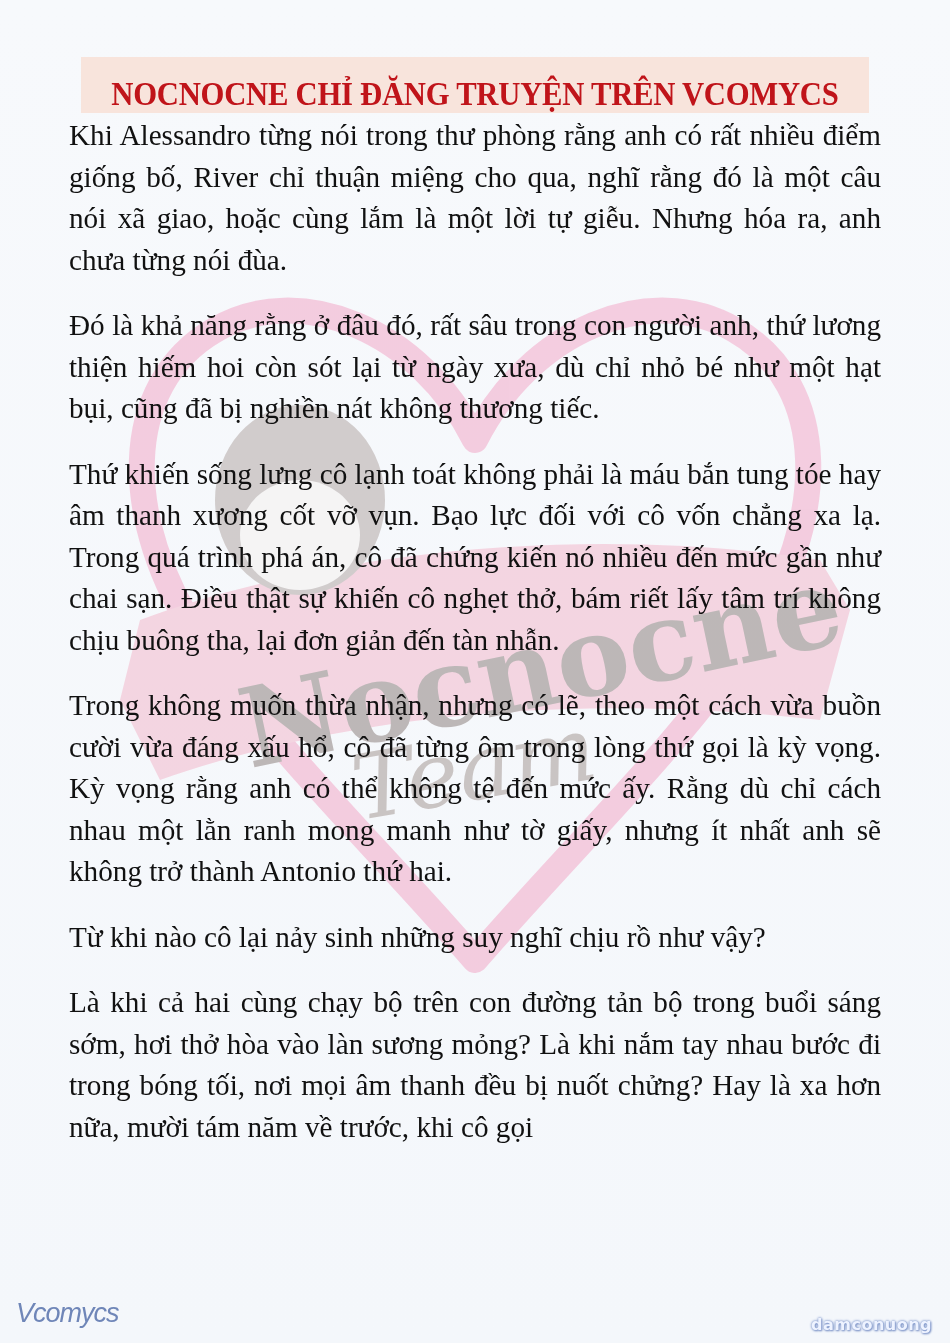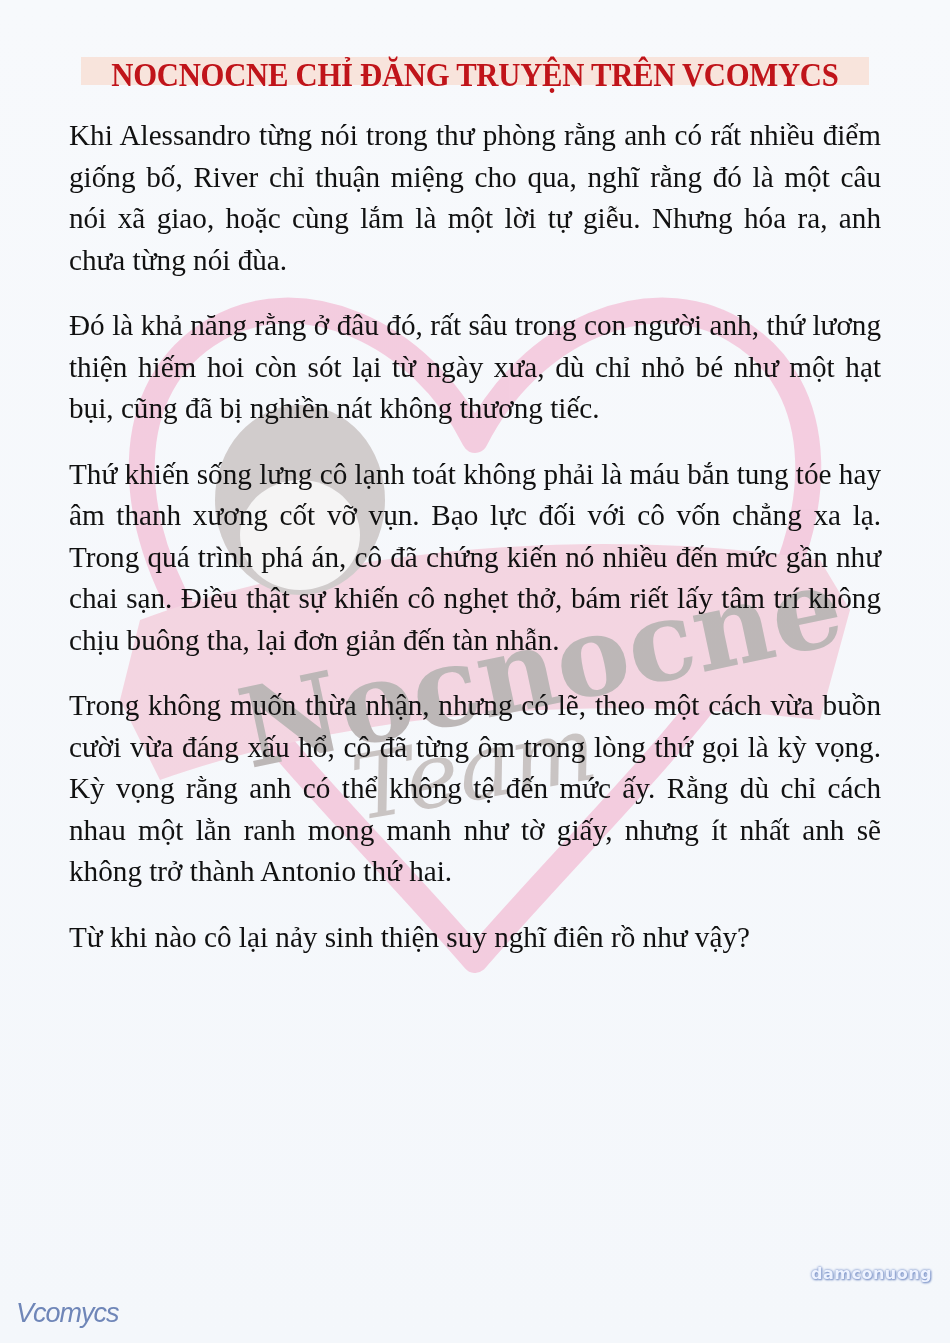--- a/index.html
+++ b/index.html
@@ -5,43 +5,43 @@
     html, body { margin: 0; padding: 0; }
     body {
       width: 950px; height: 1343px; overflow: hidden;
       background: #f6f8fb;
       position: relative;
       font-family: "DejaVu Serif", "Liberation Serif", serif;
     }
     .page { position: absolute; inset: 0; background: linear-gradient(180deg,#f7f9fc 0%,#f4f7fb 100%); }
     .watermark { position: absolute; left: 0; top: 0; width: 950px; height: 1343px; pointer-events: none; }
     .banner {
-      position: absolute; left: 81px; top: 57px; width: 788px; height: 28px;
+      position: absolute; left: 81px; top: 57px; width: 788px; height: 56px;
       background: #f8e4dc;
-      display: flex; align-items: flex-start; justify-content: center;
+      display: flex; align-items: flex-end; justify-content: center;
     }
     .banner-text {
       font-family: "Liberation Serif", "DejaVu Serif", serif;
       font-weight: bold; font-size: 33px; color: #c0141a; letter-spacing: -0.3px;
       white-space: nowrap; transform: scaleX(0.93);
     }
     .content {
       position: absolute; left: 69px; top: 115px; width: 812px;
       font-family: "Liberation Serif", "DejaVu Serif", serif;
       font-size: 29.2px; line-height: 41.5px; color: #111;
     }
     .para { margin: 0 0 24px 0; text-align: justify; text-align-last: left; }
     .para.p1 { }
     .logo {
       position: absolute; left: 16px; top: 1298px;
       font-family: "Liberation Sans", "DejaVu Sans", sans-serif; font-style: italic; font-weight: normal;
       font-size: 27px; color: #6f86b8; letter-spacing: -1px;
     }
     .site {
-      position: absolute; right: 18px; top: 1264px;
+      position: absolute; right: 18px; top: 1315px;
       font-family: "DejaVu Sans", "Liberation Sans", sans-serif; font-weight: bold;
       font-size: 16px; color: #eef3ff; letter-spacing: 0.5px;
       text-shadow: 0 0 2px #8aa0d0, 0 0 3px #8aa0d0, 1px 1px 2px #7a90c4;
     }
   </style>
 </head>
 <body>
 
 <div class="page"></div>
 
@@ -58,17 +58,18 @@
 
 <div class="banner">
   <span class="banner-text">NOCNOCNE CHỈ ĐĂNG TRUYỆN TRÊN VCOMYCS</span>
 </div>
 
 <div class="content">
   <p class="para p1">Khi Alessandro từng nói trong thư phòng rằng anh có rất nhiều điểm giống bố, River chỉ thuận miệng cho qua, nghĩ rằng đó là một câu nói xã giao, hoặc cùng lắm là một lời tự giễu. Nhưng hóa ra, anh chưa từng nói đùa.</p>
   <p class="para">Đó là khả năng rằng ở đâu đó, rất sâu trong con người anh, thứ lương thiện hiếm hoi còn sót lại từ ngày xưa, dù chỉ nhỏ bé như một hạt bụi, cũng đã bị nghiền nát không thương tiếc.</p>
   <p class="para">Thứ khiến sống lưng cô lạnh toát không phải là máu bắn tung tóe hay âm thanh xương cốt vỡ vụn. Bạo lực đối với cô vốn chẳng xa lạ. Trong quá trình phá án, cô đã chứng kiến nó nhiều đến mức gần như chai sạn. Điều thật sự khiến cô nghẹt thở, bám riết lấy tâm trí không chịu buông tha, lại đơn giản đến tàn nhẫn.</p>
   <p class="para">Trong không muốn thừa nhận, nhưng có lẽ, theo một cách vừa buồn cười vừa đáng xấu hổ, cô đã từng ôm trong lòng thứ gọi là kỳ vọng. Kỳ vọng rằng anh có thể không tệ đến mức ấy. Rằng dù chỉ cách nhau một lằn ranh mong manh như tờ giấy, nhưng ít nhất anh sẽ không trở thành Antonio thứ hai.</p>
-  <p class="para">Từ khi nào cô lại nảy sinh thiện suy nghĩ điên rồ như vậy?</p>
+  <p class="para">Từ khi nào cô lại nảy sinh những suy nghĩ chịu rồ như vậy?</p>
+  <p class="para">Là khi cả hai cùng chạy bộ trên con đường tản bộ trong buổi sáng sớm, hơi thở hòa vào làn sương mỏng? Là khi nắm tay nhau bước đi trong bóng tối, nơi mọi âm thanh đều bị nuốt chửng? Hay là xa hơn nữa, mười tám năm về trước, khi cô gọi</p>
 </div>
 
 <div class="logo">Vcomycs</div>
 <div class="site">damconuong</div>
 
 </body></html>

